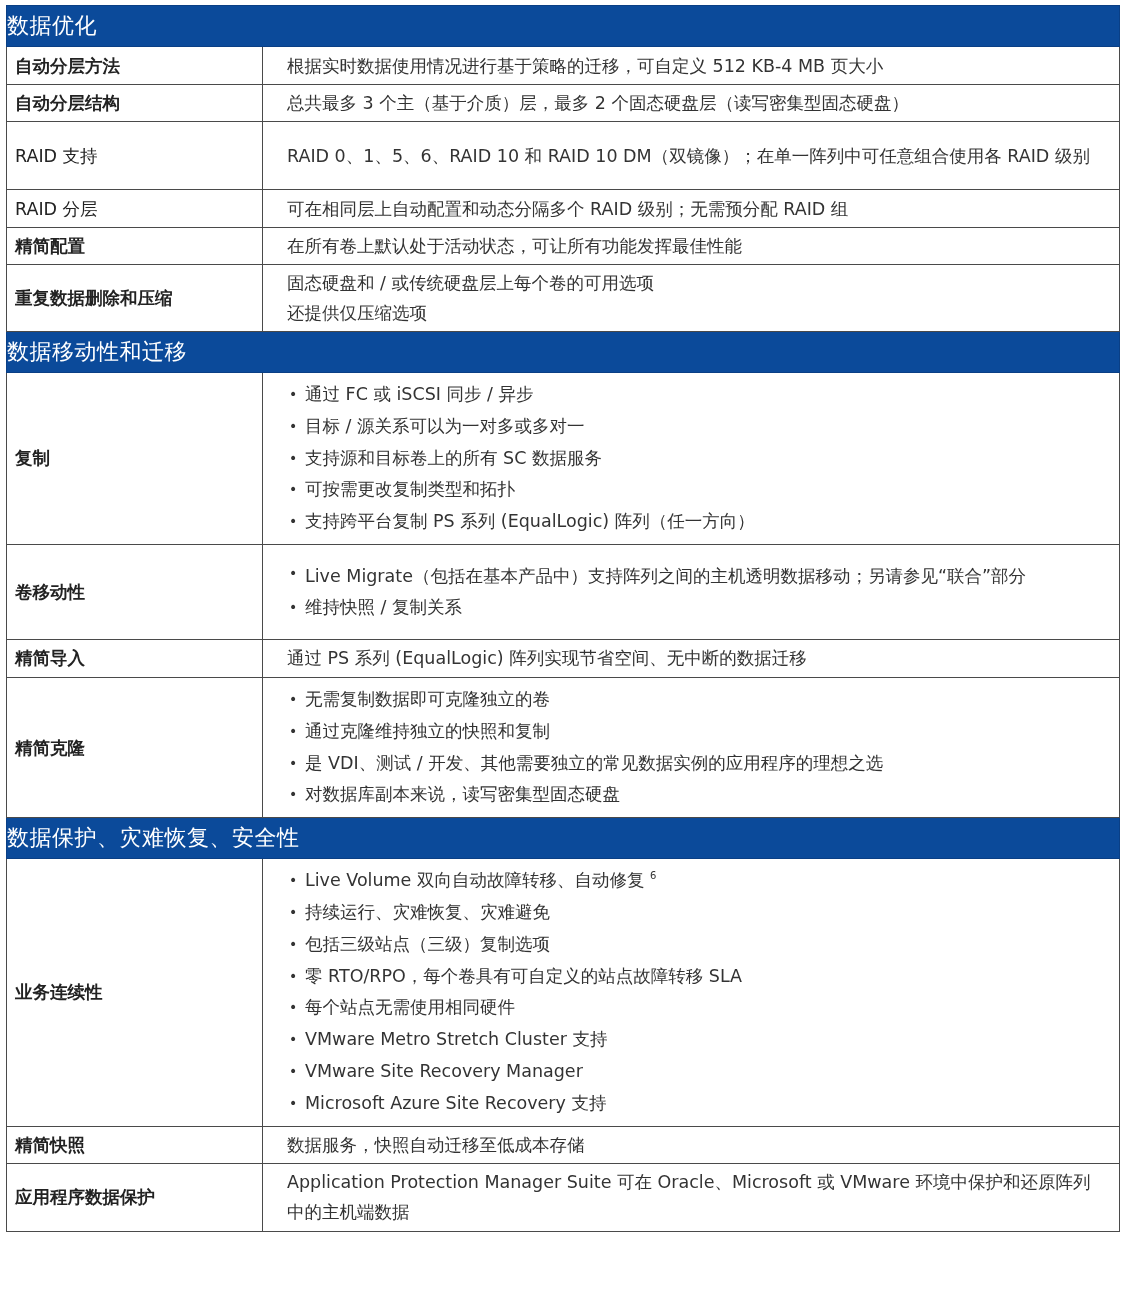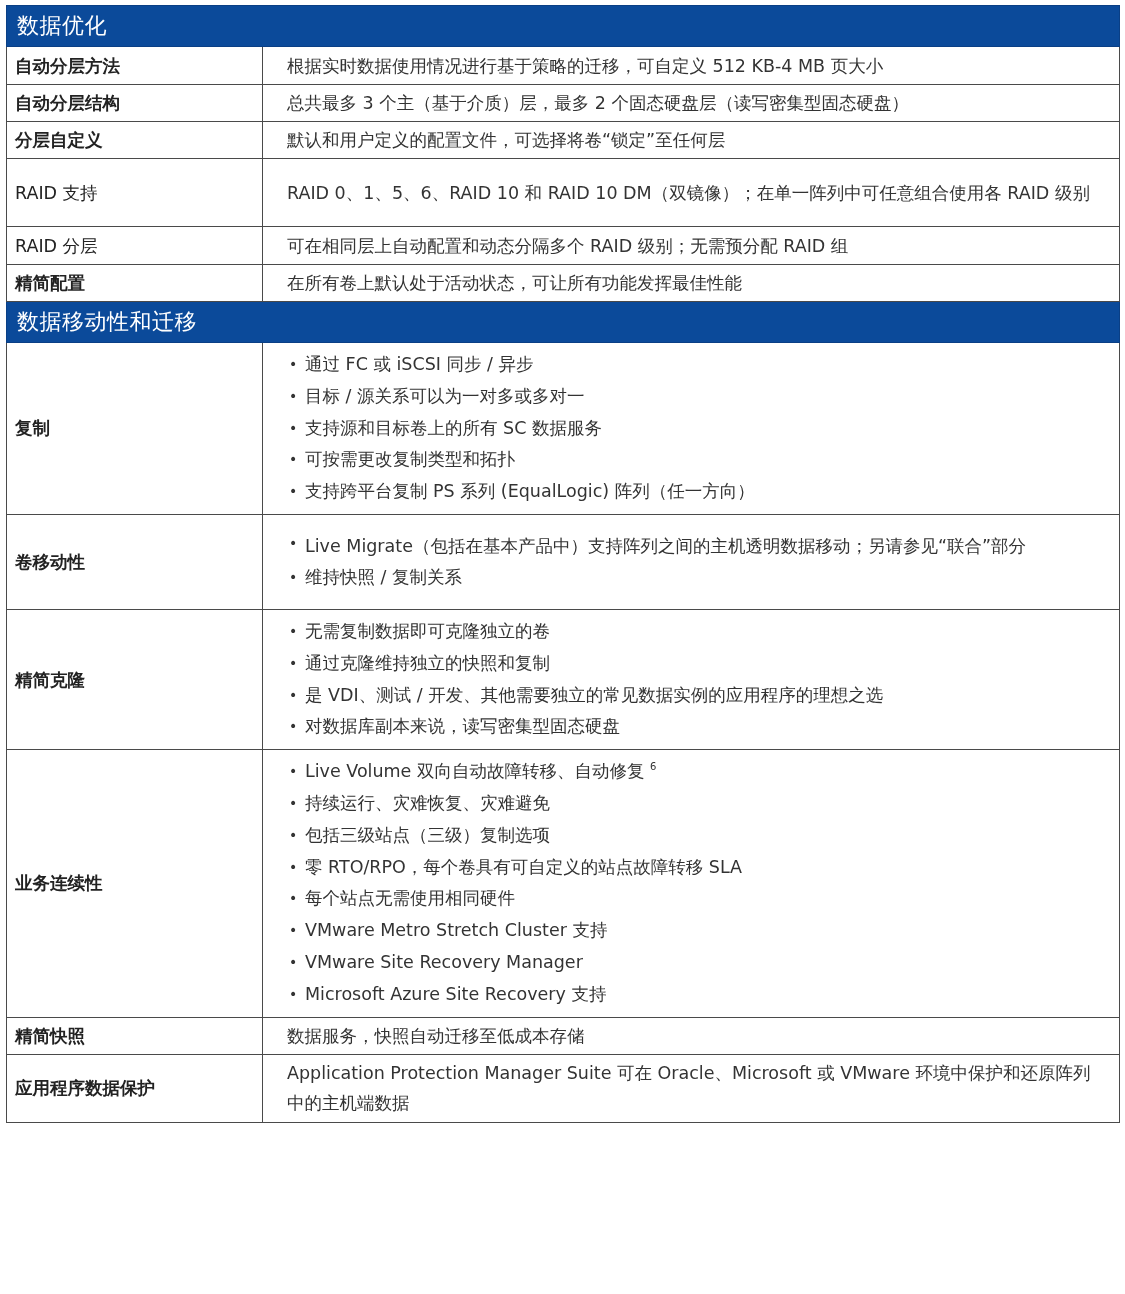--- a/index.html
+++ b/index.html
@@ -8,21 +8,21 @@
   .sheet { position: absolute; left: 6px; top: 5px; width: 1113px; }
   table.spec { width: 1113px; border-collapse: collapse; table-layout: fixed; }
   table.spec col.c1 { width: 256px; }
   table.spec col.c2 { width: 857px; }
   tr.section td {
     background: #0b4a9a;
     color: #ffffff;
     font-size: 22px;
     font-weight: normal;
     height: 41px;
-    padding: 0 10px;
+    padding: 0 0;
     border: 1px solid #0a3f85;
     letter-spacing: 0.5px;
   }
   tr.row td {
     border: 1px solid #4a4a4a;
     vertical-align: middle;
     font-size: 17.5px;
     line-height: 30px;
   }
   td.label { padding: 3px 8px; color: #222222; }
@@ -50,35 +50,38 @@
           <td colspan="2">数据优化</td>
         </tr>
         <tr class="row" style="height: 38px;">
           <td class="label bold">自动分层方法</td>
           <td class="value">根据实时数据使用情况进行基于策略的迁移，可自定义 512 KB-4 MB 页大小</td>
         </tr>
         <tr class="row" style="height: 37px;">
           <td class="label bold">自动分层结构</td>
           <td class="value">总共最多 3 个主（基于介质）层，最多 2 个固态硬盘层（读写密集型固态硬盘）</td>
         </tr>
-        <tr class="row" style="height: 37px;">
-          <td class="label bold">分层自定义</td>
-          <td class="value">默认和用户定义的配置文件，可选择将卷“锁定”至任何层</td>
-        </tr>
         <tr class="row" style="height: 68px;">
           <td class="label">RAID 支持</td>
           <td class="value">RAID 0、1、5、6、RAID 10 和 RAID 10 DM（双镜像）；在单一阵列中可任意组合使用各 RAID 级别</td>
         </tr>
         <tr class="row" style="height: 38px;">
           <td class="label">RAID 分层</td>
           <td class="value">可在相同层上自动配置和动态分隔多个 RAID 级别；无需预分配 RAID 组</td>
         </tr>
         <tr class="row" style="height: 37px;">
           <td class="label bold">精简配置</td>
           <td class="value">在所有卷上默认处于活动状态，可让所有功能发挥最佳性能</td>
+        </tr>
+        <tr class="row" style="height: 67px;">
+          <td class="label bold">重复数据删除和压缩</td>
+          <td class="value">
+            <div>固态硬盘和 / 或传统硬盘层上每个卷的可用选项</div>
+            <div>还提供仅压缩选项</div>
+          </td>
         </tr>
         <tr class="section">
           <td colspan="2">数据移动性和迁移</td>
         </tr>
         <tr class="row" style="height: 165px;">
           <td class="label bold">复制</td>
           <td class="value">
             <ul>
               <li><span class="bullet">•</span><span>通过 FC 或 iSCSI 同步 / 异步</span></li>
               <li><span class="bullet">•</span><span>目标 / 源关系可以为一对多或多对一</span></li>
@@ -90,30 +93,37 @@
         </tr>
         <tr class="row" style="height: 95px;">
           <td class="label bold">卷移动性</td>
           <td class="value">
             <ul>
               <li class="wrap"><span class="bullet">•</span><span>Live Migrate（包括在基本产品中）支持阵列之间的主机透明数据移动；另请参见“联合”部分</span></li>
               <li><span class="bullet">•</span><span>维持快照 / 复制关系</span></li>
             </ul>
           </td>
         </tr>
+        <tr class="row" style="height: 38px;">
+          <td class="label bold">精简导入</td>
+          <td class="value">通过 PS 系列 (EqualLogic) 阵列实现节省空间、无中断的数据迁移</td>
+        </tr>
         <tr class="row" style="height: 133px;">
           <td class="label bold">精简克隆</td>
           <td class="value">
             <ul>
               <li><span class="bullet">•</span><span>无需复制数据即可克隆独立的卷</span></li>
               <li><span class="bullet">•</span><span>通过克隆维持独立的快照和复制</span></li>
               <li><span class="bullet">•</span><span>是 VDI、测试 / 开发、其他需要独立的常见数据实例的应用程序的理想之选</span></li>
               <li><span class="bullet">•</span><span>对数据库副本来说，读写密集型固态硬盘</span></li>
             </ul>
           </td>
+        </tr>
+        <tr class="section">
+          <td colspan="2">数据保护、灾难恢复、安全性</td>
         </tr>
         <tr class="row" style="height: 260px;">
           <td class="label bold">业务连续性</td>
           <td class="value">
             <ul>
               <li><span class="bullet">•</span><span>Live Volume 双向自动故障转移、自动修复</span> <sup>6</sup></li>
               <li><span class="bullet">•</span><span>持续运行、灾难恢复、灾难避免</span></li>
               <li><span class="bullet">•</span><span>包括三级站点（三级）复制选项</span></li>
               <li><span class="bullet">•</span><span>零 RTO/RPO，每个卷具有可自定义的站点故障转移 SLA</span></li>
               <li><span class="bullet">•</span><span>每个站点无需使用相同硬件</span></li>

